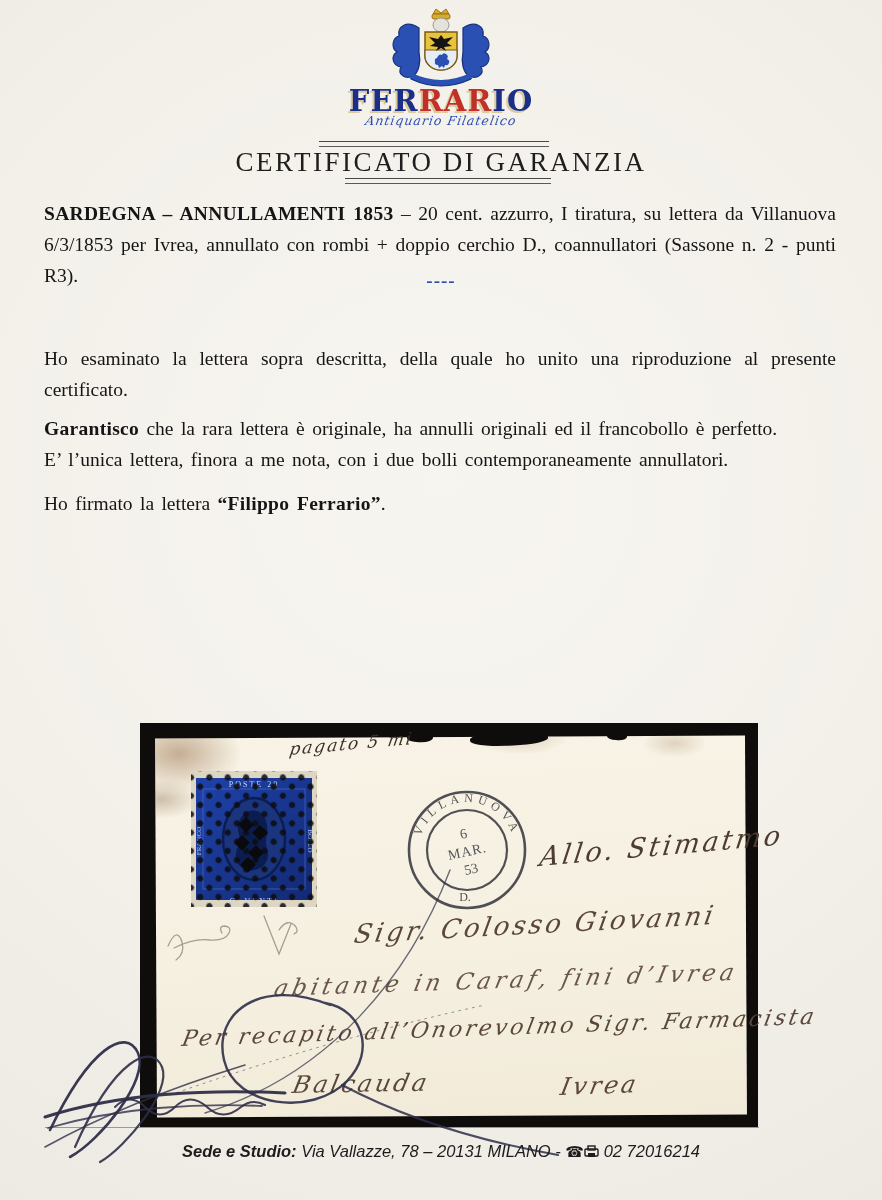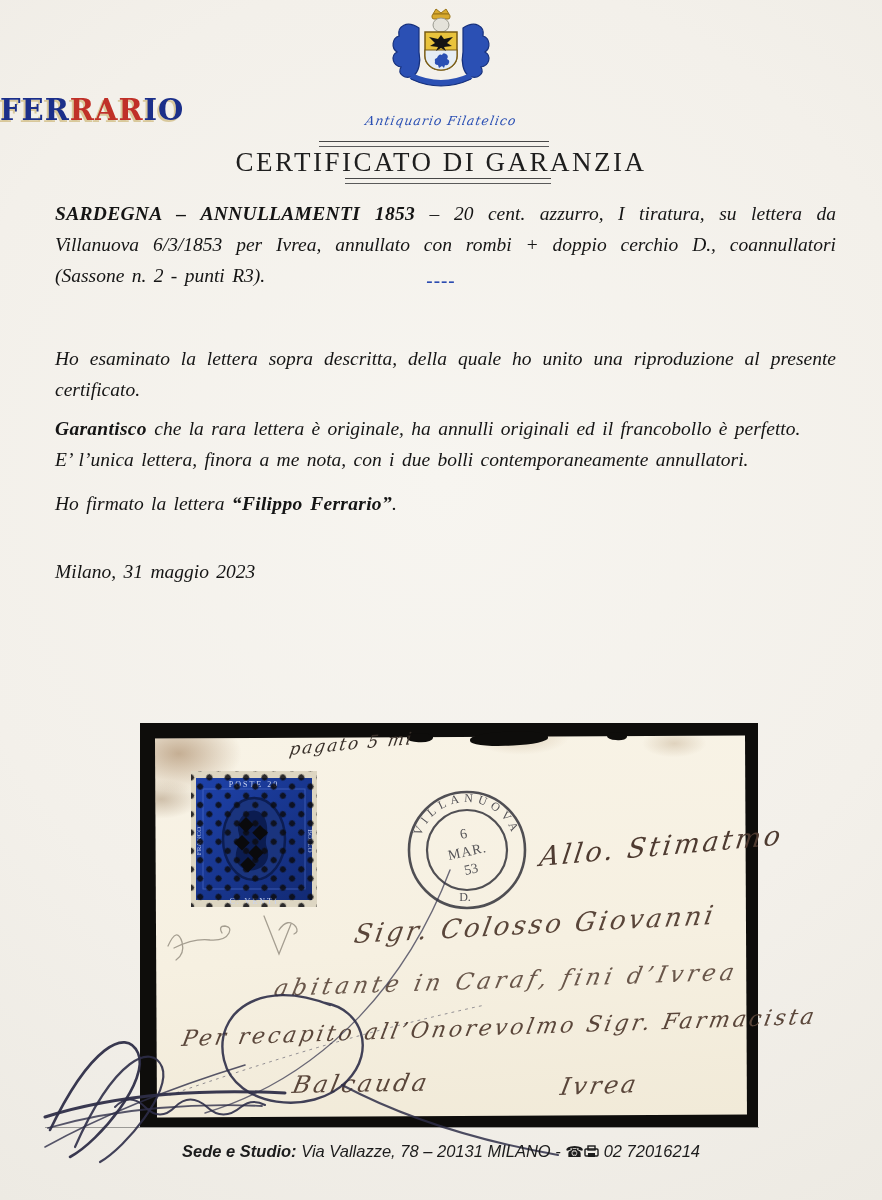--- a/index.html
+++ b/index.html
@@ -3,36 +3,36 @@
 <meta charset="utf-8">
 <style>
   html,body{margin:0;padding:0;background:#888;}
   .page{
     position:relative;width:882px;height:1200px;margin:0 auto;overflow:hidden;
     background:radial-gradient(circle at 50% 40%, #f7f5f0 0%, #f3f0ea 60%, #edeae3 100%);
     font-family:"Liberation Serif", serif;color:#161616;
   }
   
   .crest{position:absolute;left:50%;top:6px;transform:translateX(-50%);}
-  .brand{position:absolute;left:0;right:0;top:84px;
+  .brand{position:absolute;left:0;right:0;top:84px;text-align:center;
     font-family:"DejaVu Serif", serif;font-weight:800;font-size:29px;letter-spacing:1px;
-    text-shadow:-2px 2px 0 rgba(186,152,60,.45);margin-top:9px;}
+    text-shadow:-2px 2px 0 rgba(186,152,60,.45);}
   .brand .b{color:#1b2f8a;} .brand .r{color:#c03028;}
   .tagline{position:absolute;left:0;right:0;top:113px;text-align:center;
     font-style:italic;font-size:12.5px;color:#2b50b4;font-family:"DejaVu Serif", serif;
     transform:skewX(-10deg);letter-spacing:1px;}
   
   .titlerow{position:absolute;top:141px;left:0;right:0;display:flex;align-items:center;justify-content:center;flex-direction:column;}
   .rule{height:4px;border-top:1.7px solid #474747;border-bottom:1.1px solid #5a5a5a;}
   .rule.left{width:230px;margin-right:14px;}
   .rule.right{width:206px;margin-left:14px;}
   .title{font-size:27px;letter-spacing:2.5px;color:#1e1e1e;white-space:nowrap;}
   
-  .para{position:absolute;left:55px;right:46px;font-size:19.5px;line-height:31px;
-    text-align:justify;word-spacing:2.5px;color:#151515;font-style:italic;}
+  .para{position:absolute;left:44px;right:46px;font-size:19.5px;line-height:31px;
+    text-align:justify;word-spacing:2.5px;color:#151515;}
   .p1{top:198px;} .p2{top:343px;} .p3{top:413px;} .p4{top:488px;text-align:left;} .date{top:556px;text-align:left;}
   .sep{position:absolute;top:270px;left:0;right:0;text-align:center;color:#2b4bb0;
     font-weight:bold;font-size:19px;letter-spacing:1px;}
   b.hv{letter-spacing:.3px;}
   
   .photo{position:absolute;left:140px;top:723px;width:618px;height:404px;background:#0e0d0b;}
   .envelope{position:absolute;left:16px;top:14px;right:12px;bottom:11px;
     background:
       radial-gradient(ellipse 90px 55px at 4% 4%, rgba(146,106,66,.50), rgba(146,106,66,0) 70%),
       radial-gradient(ellipse 55px 28px at 1% 16%, rgba(130,96,60,.35), rgba(130,96,60,0) 70%),
@@ -103,21 +103,20 @@
   <div class="para p1"><b class="hv">SARDEGNA – ANNULLAMENTI 1853</b><span> – 20 cent. azzurro, I tiratura, su lettera da Villanuova 6/3/1853 per Ivrea, annullato con rombi + doppio cerchio D., coannullatori (Sassone n. 2 - punti R3).</span></div>
 
   <div class="sep">----</div>
 
   <div class="para p2">Ho esaminato la lettera sopra descritta, della quale ho unito una riproduzione al presente certificato.</div>
 
   <div class="para p4"><span>Ho firmato la lettera </span><b class="hv">“Filippo Ferrario”</b><span>.</span></div>
 
   <div class="para p3"><b class="hv">Garantisco</b><span> che la rara lettera è originale, ha annulli originali ed il francobollo è perfetto.</span><br><span>E’ l’unica lettera, finora a me nota, con i due bolli contemporaneamente annullatori.</span></div>
 
-  <div class="para date">Milano, 31 maggio 2023</div>
 
   <div class="photo">
     <div class="envelope">
       <div class="notch n1"></div>
       <div class="notch n2"></div>
       <div class="notch n3"></div>
     </div>
 
     <span class="hand paid">pagato 5 mi</span>
 

